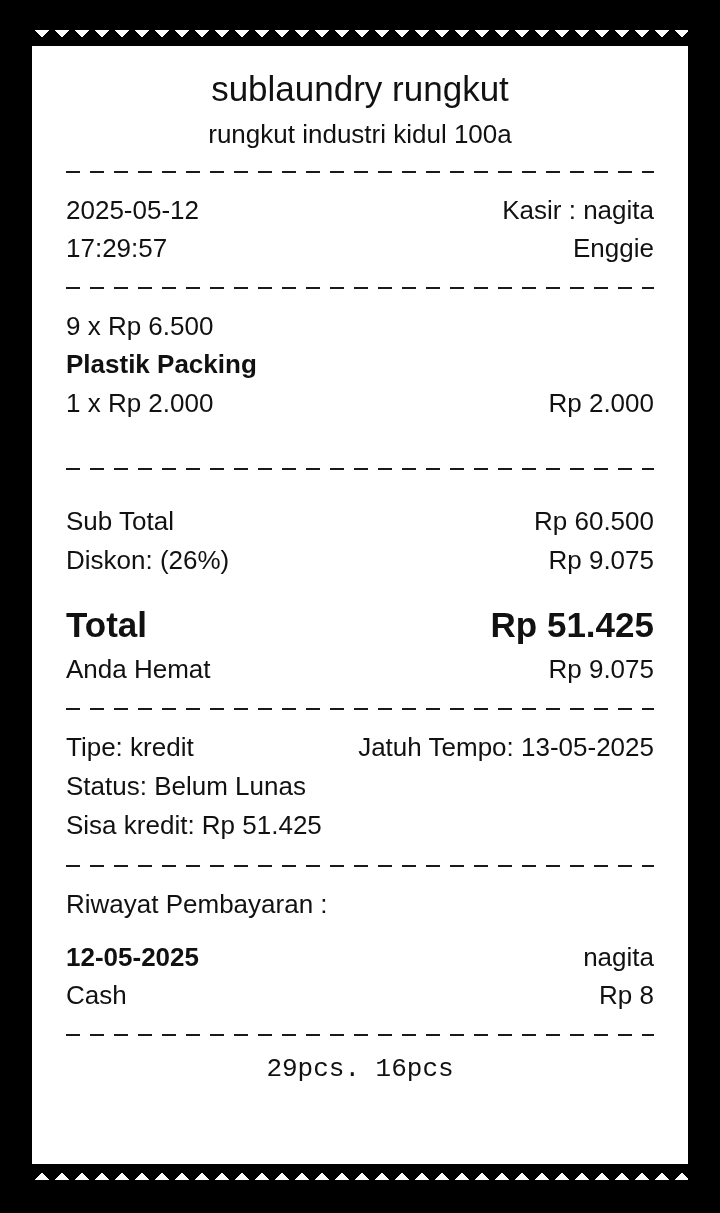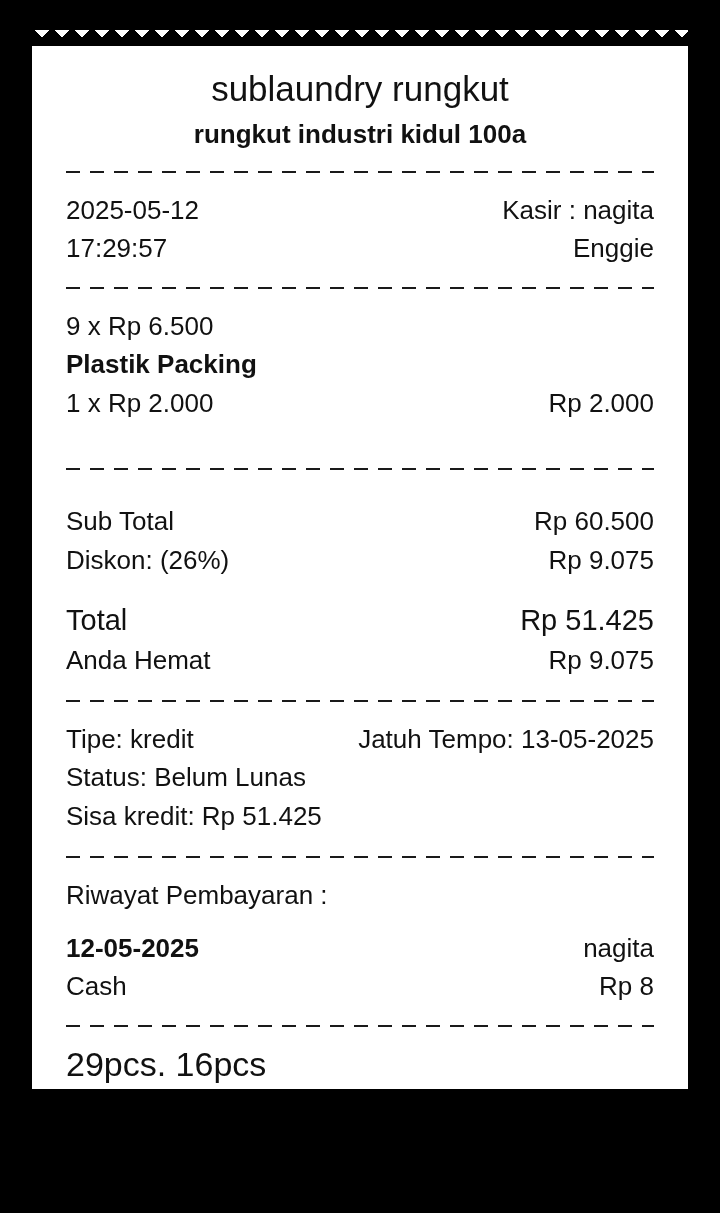--- a/index.html
+++ b/index.html
@@ -6,21 +6,21 @@
     margin: 0;
     padding: 0;
     background: #000000;
     width: 720px;
     height: 1213px;
     font-family: "Liberation Sans", sans-serif;
   }
   #page {
     position: relative;
     width: 720px;
-    height: 1089px;
+    height: 1213px;
     background: #000000;
     overflow: hidden;
   }
   .receipt {
     position: absolute;
     left: 32px;
     top: 30px;
     width: 656px;
     height: 1150px;
     background: #ffffff;
@@ -57,21 +57,21 @@
     text-align: center;
     font-size: 35px;
     font-weight: 400;
     letter-spacing: 0px;
     line-height: 1.2;
     margin: 8px 0 0 0;
   }
   .shop-addr {
     text-align: center;
     font-size: 26px;
-    font-weight: 700;
+    font-weight: 400;
     line-height: 1.25;
     margin: 8px 0 0 0;
   }
 
   .divider {
     height: 2px;
     margin: 20px 0 18px 0;
     background-image: linear-gradient(to right, #1a1a1a 0 14px, transparent 14px 24px);
     background-size: 24px 3px;
     background-repeat: repeat-x;
@@ -87,38 +87,39 @@
     white-space: nowrap;
   }
   .row .left { text-align: left; }
   .row .right { text-align: center; }
   .item-name {
     font-size: 26px;
     font-weight: bold;
     line-height: 1.5;
   }
   .total-row {
-    font-size: 29px;
-    font-weight: normal;
+    font-size: 35px;
+    font-weight: bold;
     margin-top: 20px;
   }
   .spacer-sm { height: 14px; }
   .spacer-md { height: 26px; }
 
   .section-label {
     font-size: 26px;
     line-height: 1.5;
   }
   .history-date {
     font-weight: bold;
   }
   .footer-line {
-    text-align: left;
-    font-size: 34px;
+    text-align: center;
+    font-size: 26px;
     margin-top: 16px;
+    font-family: Liberation Mono, monospace;
   }
 </style>
 </head>
 <body>
 
 <div id="page">
   <div class="receipt">
     <div class="zigzag top"></div>
     <div class="zigzag bottom"></div>
 

